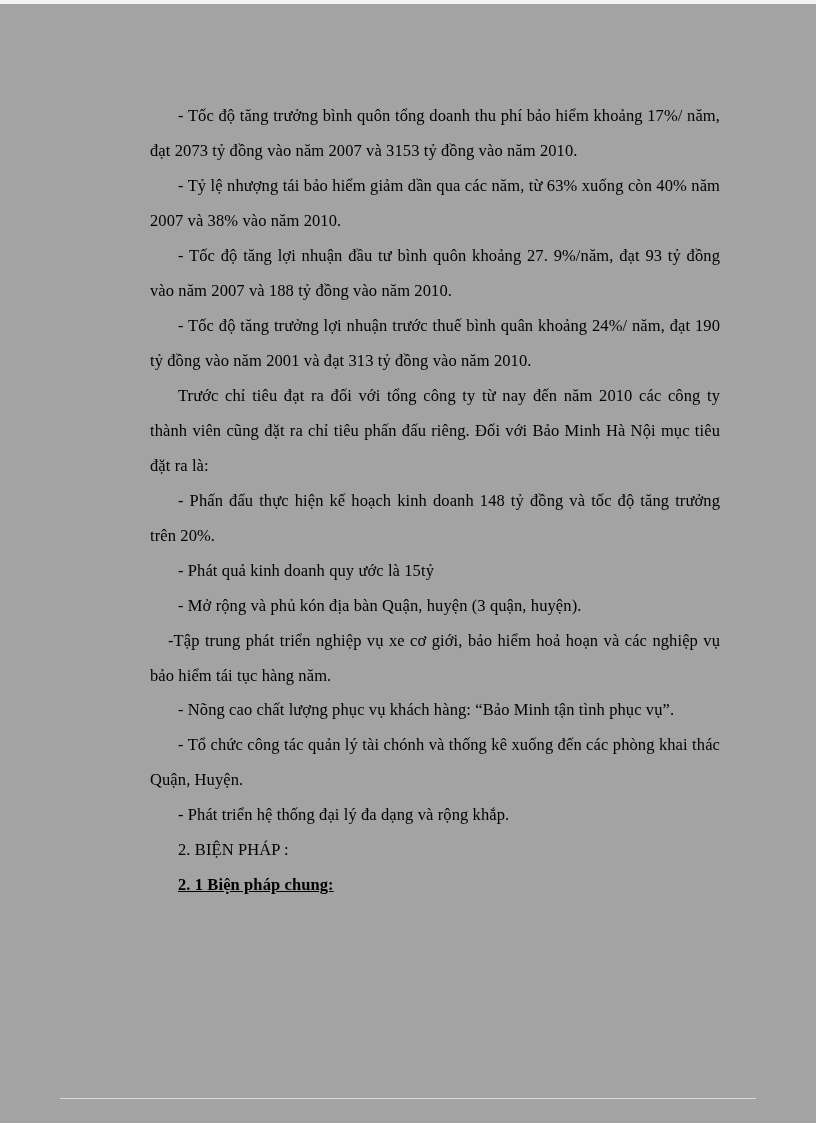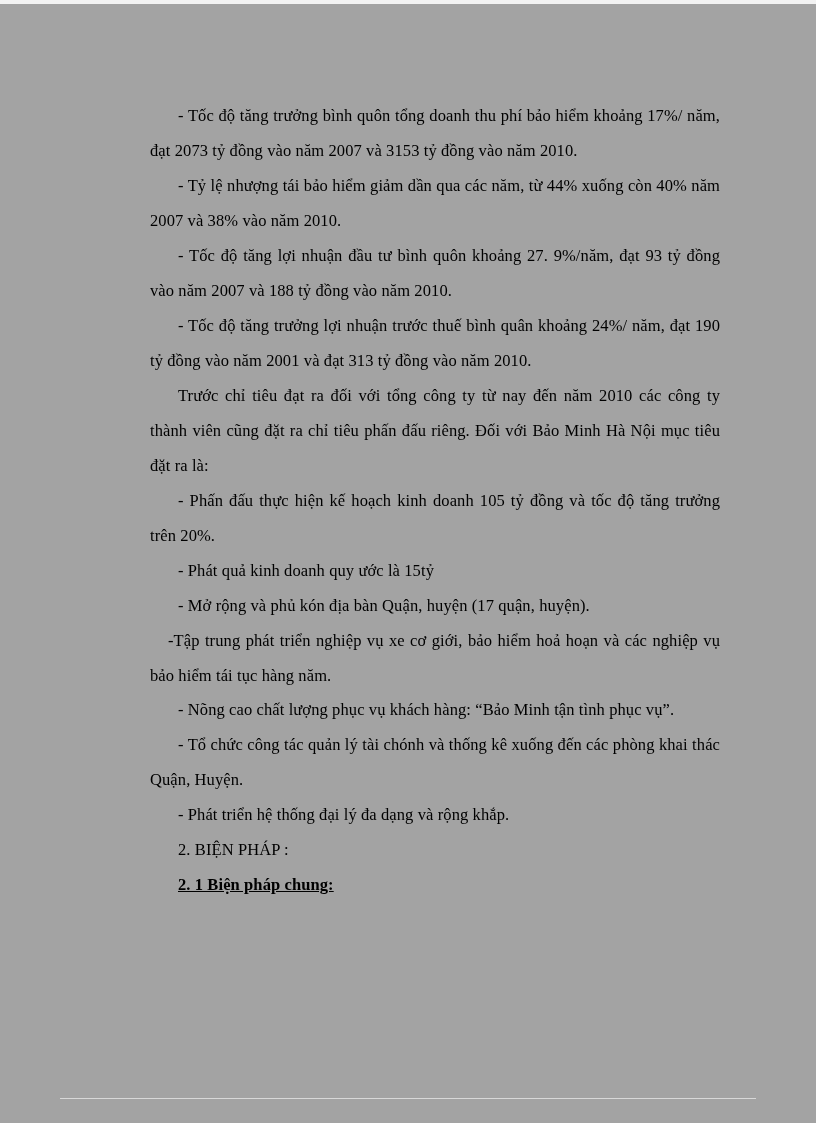--- a/index.html
+++ b/index.html
@@ -50,27 +50,27 @@
     border-top: 1px solid #d8d8d8;
     height: 0;
   }
 </style>
 </head>
 <body>
 
 <div class="page">
   <div class="content">
     <p class="indent">- Tốc độ tăng trưởng bình quôn tổng doanh thu phí bảo hiểm khoảng 17%/ năm, đạt 2073 tỷ đồng vào năm 2007 và 3153 tỷ đồng vào năm 2010.</p>
-    <p class="indent">- Tỷ lệ nhượng tái bảo hiểm giảm dần qua các năm, từ 44% xuống còn 40% năm 2007 và 38% vào năm 2010.</p>
+    <p class="indent">- Tỷ lệ nhượng tái bảo hiểm giảm dần qua các năm, từ 63% xuống còn 40% năm 2007 và 38% vào năm 2010.</p>
     <p class="indent">- Tốc độ tăng lợi nhuận đầu tư bình quôn khoảng 27. 9%/năm, đạt 93 tỷ đồng vào năm 2007 và 188 tỷ đồng vào năm 2010.</p>
     <p class="indent">- Tốc độ tăng trưởng lợi nhuận trước thuế bình quân khoảng 24%/ năm, đạt 190 tỷ đồng vào năm 2001 và đạt 313 tỷ đồng vào năm 2010.</p>
     <p class="indent">Trước chỉ tiêu đạt ra đối với tổng công ty từ nay đến năm 2010 các công ty thành viên cũng đặt ra chỉ tiêu phấn đấu riêng. Đối với Bảo Minh Hà Nội mục tiêu đặt ra là:</p>
-    <p class="indent">- Phấn đấu thực hiện kế hoạch kinh doanh 105 tỷ đồng và tốc độ tăng trưởng trên 20%.</p>
+    <p class="indent">- Phấn đấu thực hiện kế hoạch kinh doanh 148 tỷ đồng và tốc độ tăng trưởng trên 20%.</p>
     <p class="indent">- Phát quả kinh doanh quy ước là 15tỷ</p>
-    <p class="indent">- Mở rộng và phủ kón địa bàn Quận, huyện (17 quận, huyện).</p>
+    <p class="indent">- Mở rộng và phủ kón địa bàn Quận, huyện (3 quận, huyện).</p>
     <p class="indent-small">-Tập trung phát triển nghiệp vụ xe cơ giới, bảo hiểm hoả hoạn và các nghiệp vụ bảo hiểm tái tục hàng năm.</p>
     <p class="indent">- Nõng cao chất lượng phục vụ khách hàng: “Bảo Minh tận tình phục vụ”.</p>
     <p class="indent">- Tổ chức công tác quản lý tài chónh và thống kê xuống đến các phòng khai thác Quận, Huyện.</p>
     <p class="indent">- Phát triển hệ thống đại lý đa dạng và rộng khắp.</p>
     <p class="indent">2. BIỆN PHÁP :</p>
     <p class="indent bold">2. 1 Biện pháp chung:</p>
   </div>
   <div class="footer-rule"></div>
 </div>
 

